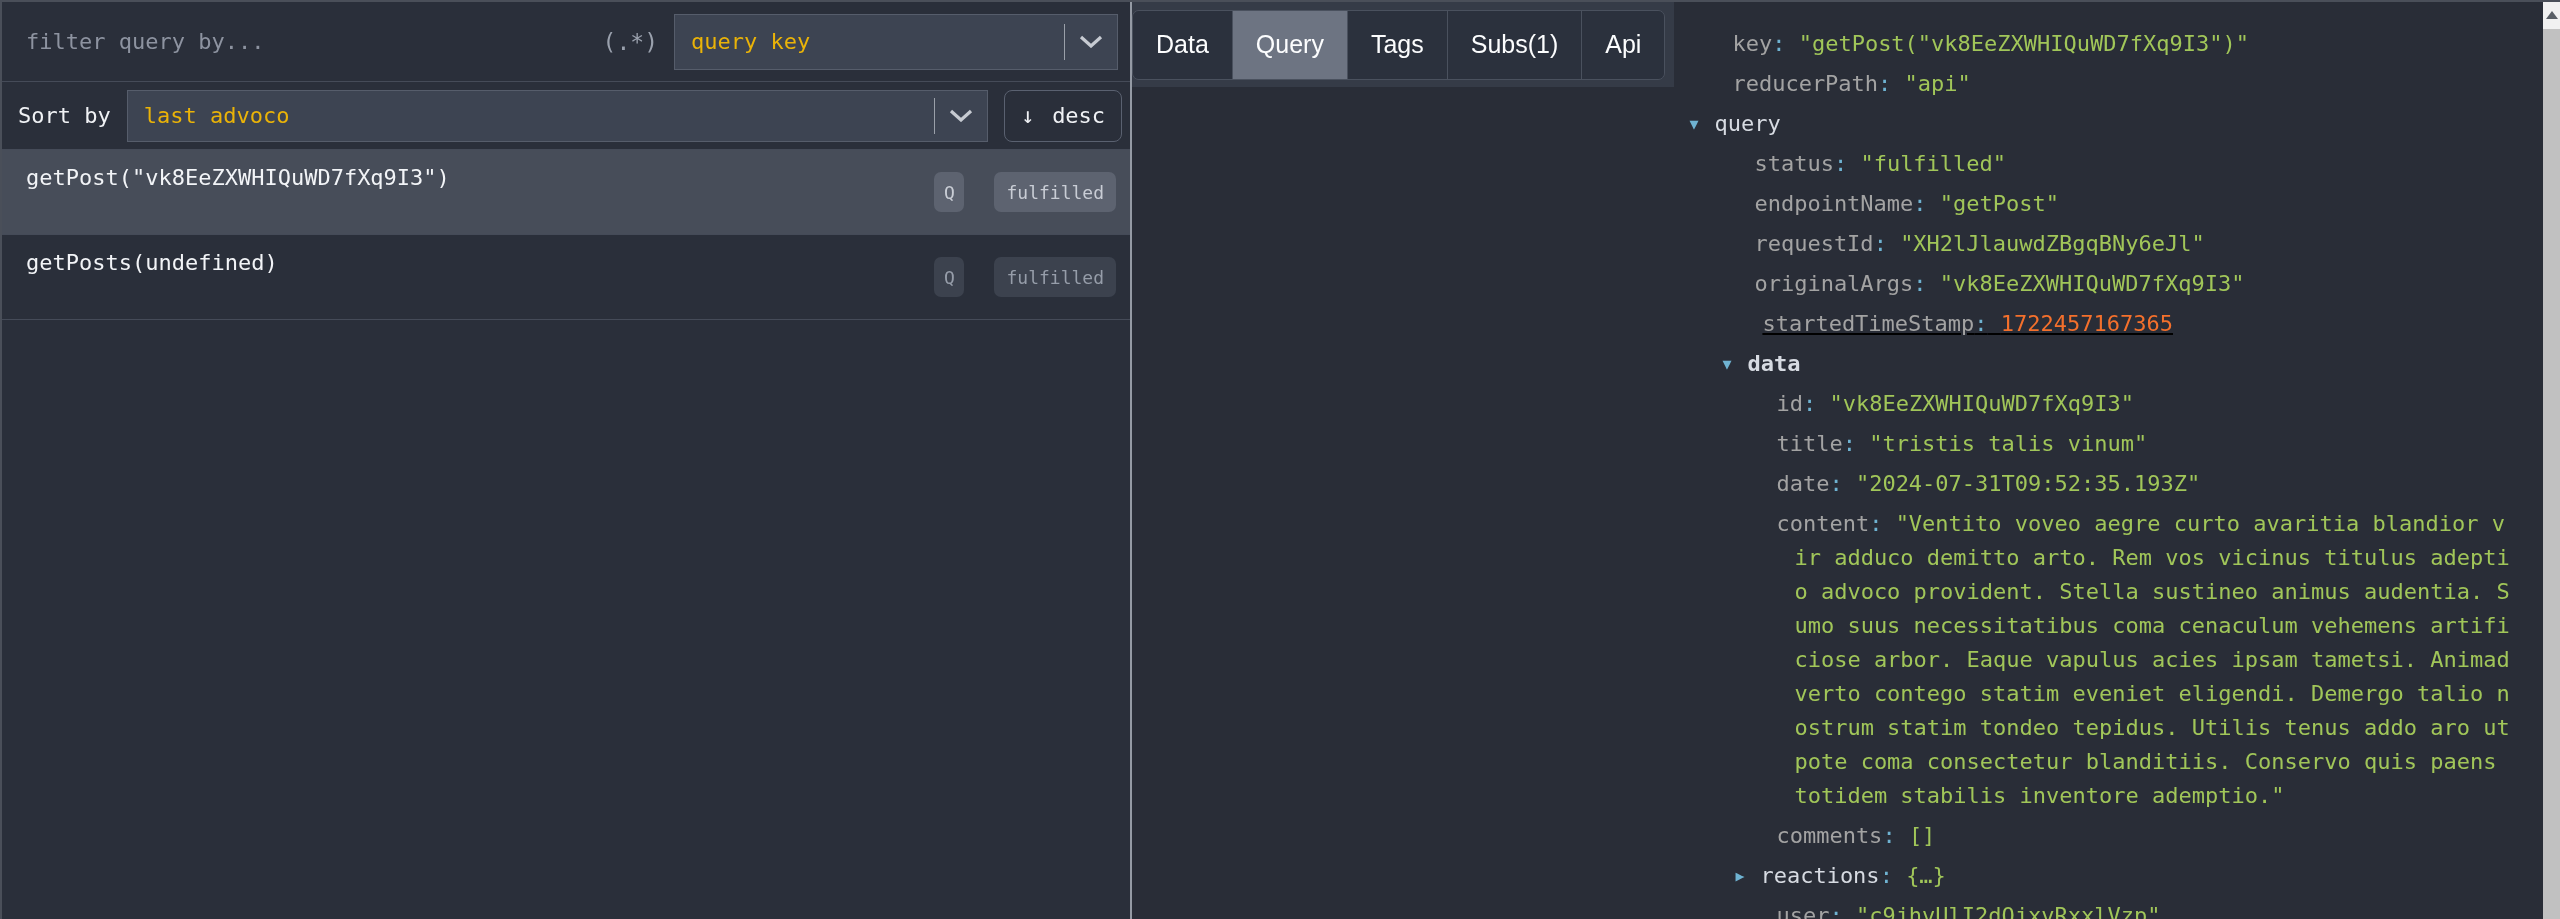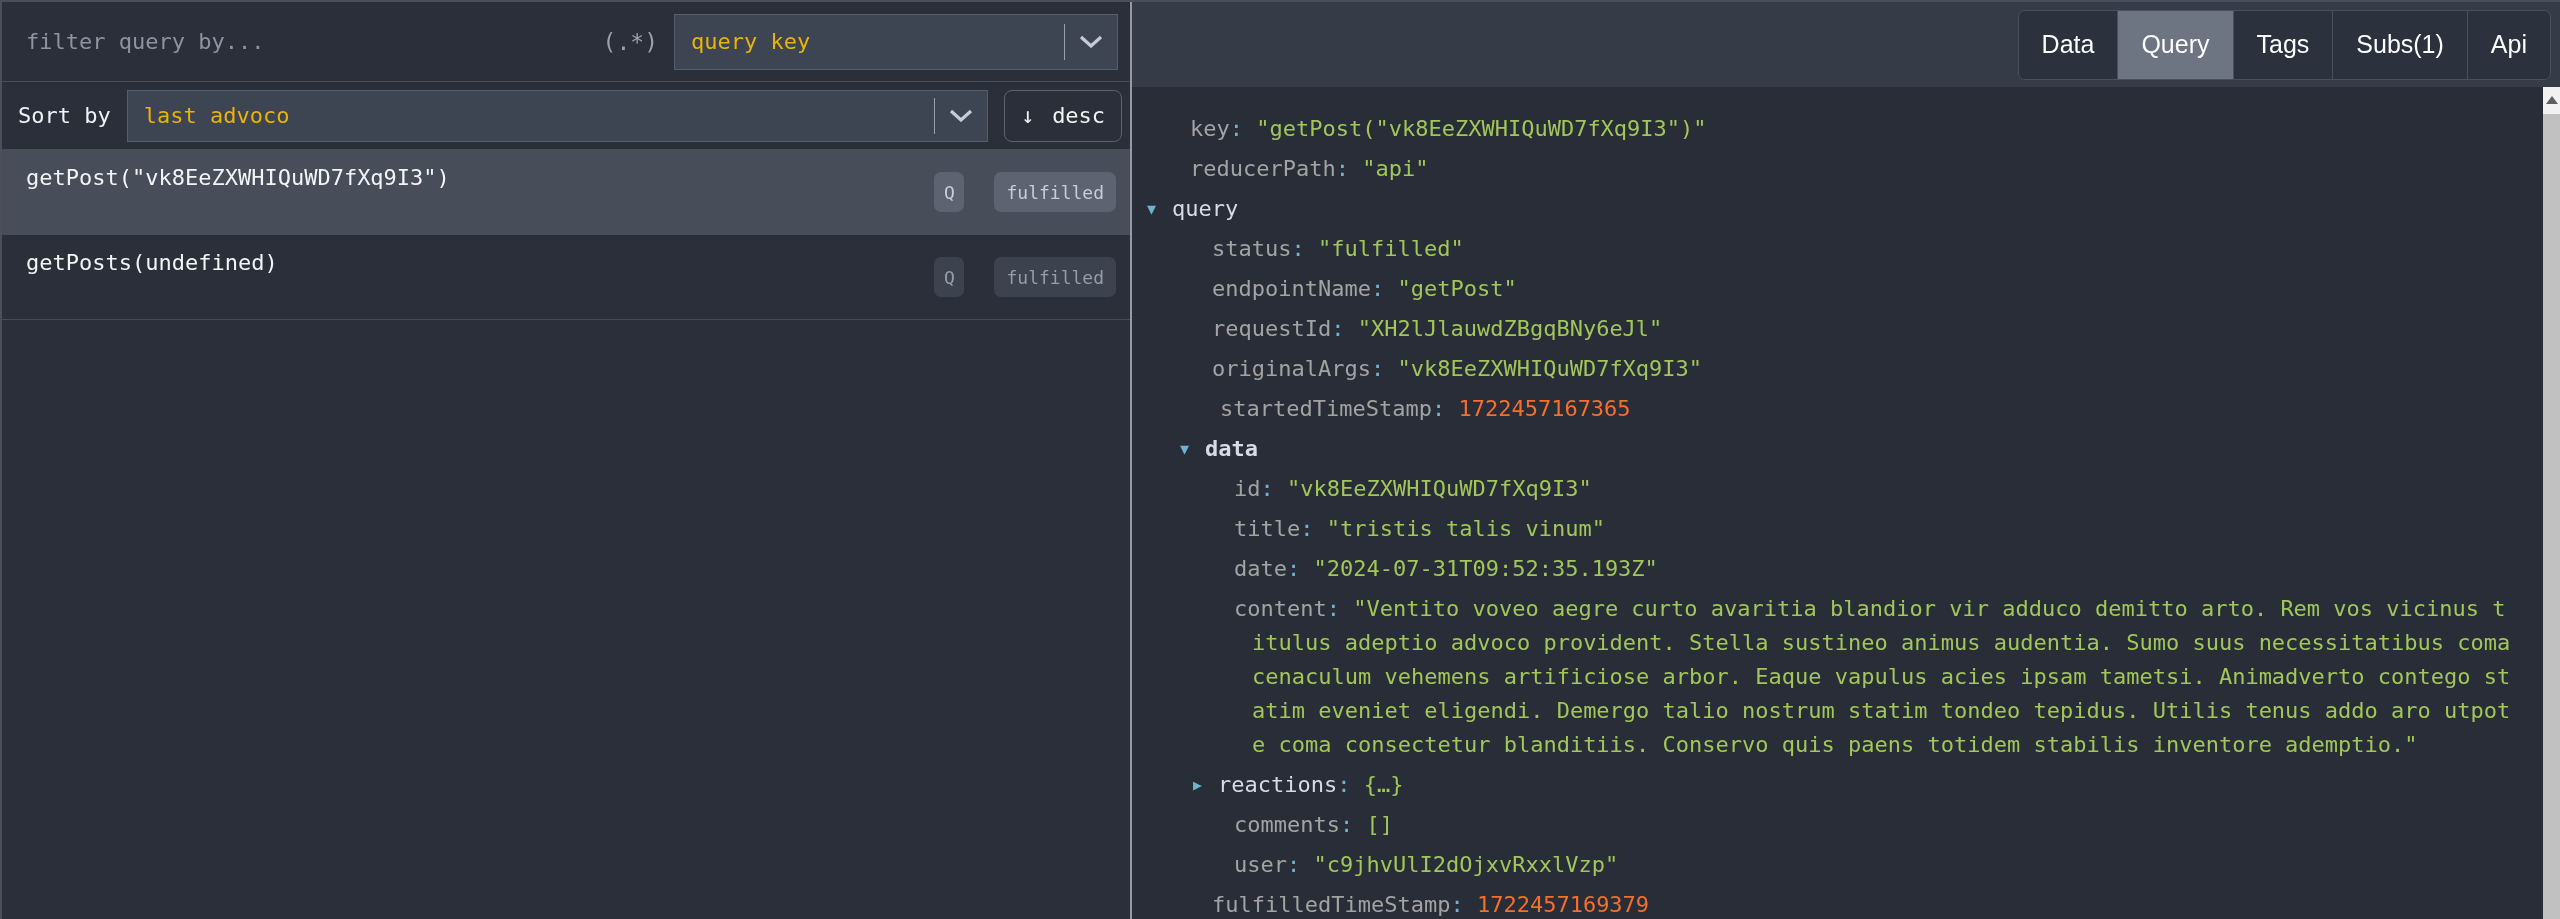--- a/index.html
+++ b/index.html
@@ -77,21 +77,21 @@
   .badge {
     border-radius:7px; height:40px; font-size:18px;
     display:flex; align-items:center; justify-content:center;
   }
   .badge.qbadge { width:30px; }
   .badge.status { padding:0 12px;margin-left:20px; }
   .query-item .badge { background:#3c424e; color:#969da9; }
   .query-item.selected .badge { background:#5d6370; color:#c9cdd5; }
 
   
-  .right-panel { flex:1; min-width:0; display:flex; flex-direction:column; background:#292d37; }
+  .right-panel { flex:1; min-width:0; display:flex; flex-direction:row; background:#292d37; }
   .tab-bar {
     flex:0 0 85px; height:85px; background:#353b47;
     display:flex; justify-content:flex-end; align-items:center;
     padding-right:9px;
   }
   .tab-group {
     display:flex; height:70px;
     border:1px solid #4a515e; border-radius:7px; overflow:hidden;
   }
   .tab {
@@ -211,28 +211,28 @@
     </div>
     <div class="tree-wrap">
       <div class="tree" id="json-tree">
           <div class="tree-row" style="padding-left: 50px;"><span class="tkey">key</span><span class="tcolon">:</span> <span class="tstr">"getPost("vk8EeZXWHIQuWD7fXq9I3")"</span></div>
           <div class="tree-row" style="padding-left: 50px;"><span class="tkey">reducerPath</span><span class="tcolon">:</span> <span class="tstr">"api"</span></div>
           <div class="tree-row" style="padding-left: 15px;"><span class="arrow">▼</span><span class="nlabel">query</span></div>
           <div class="tree-row" style="padding-left: 72px;"><span class="tkey">status</span><span class="tcolon">:</span> <span class="tstr">"fulfilled"</span></div>
           <div class="tree-row" style="padding-left: 72px;"><span class="tkey">endpointName</span><span class="tcolon">:</span> <span class="tstr">"getPost"</span></div>
           <div class="tree-row" style="padding-left: 72px;"><span class="tkey">requestId</span><span class="tcolon">:</span> <span class="tstr">"XH2lJlauwdZBgqBNy6eJl"</span></div>
           <div class="tree-row" style="padding-left: 72px;"><span class="tkey">originalArgs</span><span class="tcolon">:</span> <span class="tstr">"vk8EeZXWHIQuWD7fXq9I3"</span></div>
-          <div class="tree-row" style="padding-left: 80px;"><span class="tkey">startedTimeStamp</span><span class="tcolon">:</span> <span class="tnum">1722457167365</span></div>
+          <div class="tree-row" style="padding-left: 80px; text-decoration: underline;"><span class="tkey">startedTimeStamp</span><span class="tcolon">:</span> <span class="tnum">1722457167365</span></div>
           <div class="tree-row" style="padding-left: 48px; font-weight: bold;"><span class="arrow">▼</span><span class="nlabel">data</span></div>
           <div class="tree-row" style="padding-left: 94px;"><span class="tkey">id</span><span class="tcolon">:</span> <span class="tstr">"vk8EeZXWHIQuWD7fXq9I3"</span></div>
           <div class="tree-row" style="padding-left: 94px;"><span class="tkey">title</span><span class="tcolon">:</span> <span class="tstr">"tristis talis vinum"</span></div>
           <div class="tree-row" style="padding-left: 94px;"><span class="tkey">date</span><span class="tcolon">:</span> <span class="tstr">"2024-07-31T09:52:35.193Z"</span></div>
           <div class="tree-row wrap" style="padding-left: 120px; text-indent: -26px;"><span class="tkey">content</span><span class="tcolon">:</span> <span class="tstr">"Ventito voveo aegre curto avaritia blandior vir adduco demitto arto. Rem vos vicinus titulus adeptio advoco provident. Stella sustineo animus audentia. Sumo suus necessitatibus coma cenaculum vehemens artificiose arbor. Eaque vapulus acies ipsam tametsi. Animadverto contego statim eveniet eligendi. Demergo talio nostrum statim tondeo tepidus. Utilis tenus addo aro utpote coma consectetur blanditiis. Conservo quis paens totidem stabilis inventore ademptio."</span></div>
+          <div class="tree-row" style="padding-left: 94px;"><span class="tkey">comments</span><span class="tcolon">:</span> <span class="traw">[]</span></div>
           <div class="tree-row" style="padding-left: 61px;"><span class="arrow">▶</span><span class="nlabel">reactions</span><span class="tcolon">:</span> <span class="traw">{…}</span></div>
-          <div class="tree-row" style="padding-left: 94px;"><span class="tkey">comments</span><span class="tcolon">:</span> <span class="traw">[]</span></div>
           <div class="tree-row" style="padding-left: 94px;"><span class="tkey">user</span><span class="tcolon">:</span> <span class="tstr">"c9jhvUlI2dOjxvRxxlVzp"</span></div>
           <div class="tree-row" style="padding-left: 72px;"><span class="tkey">fulfilledTimeStamp</span><span class="tcolon">:</span> <span class="tnum">1722457169379</span></div>
         </div>
       <div class="scrollbar">
         <div class="scroll-up">
           <span class="tri-up"></span>
         </div>
         <div class="scroll-thumb"></div>
       </div>
     </div>

